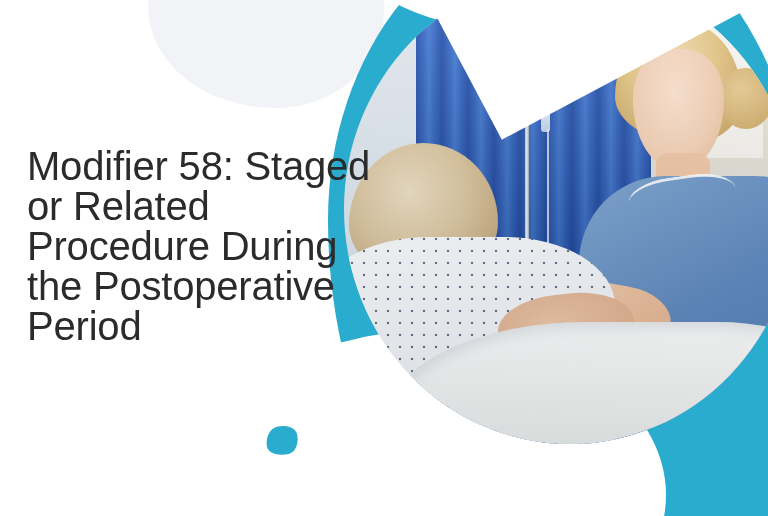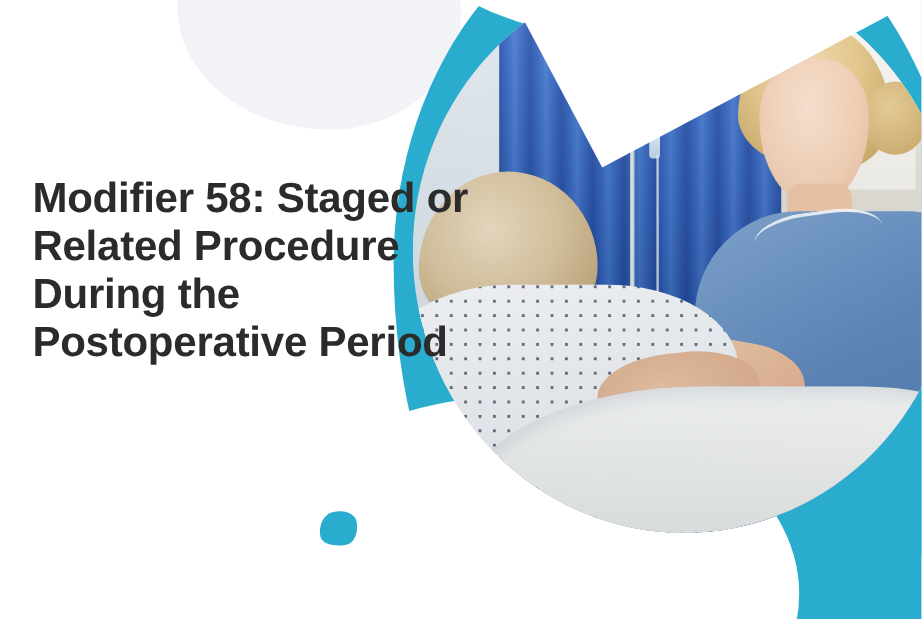--- a/index.html
+++ b/index.html
@@ -355,23 +355,23 @@
 
   
   .headline {
     position: absolute;
     left: 27px;
     top: 146px;
     width: 370px;
     margin: 0;
     z-index: 7;
     color: #2b2b2b;
-    font-size: 35px;
+    font-size: 40px;
     line-height: 40px;
-    font-weight: 700;
+    font-weight: 400;
     letter-spacing: -0.2px;
     font-family: "Liberation Sans", sans-serif;
   }
 </style>
 </head>
 <body>
 
 <div id="page">
 
   <div class="blob-grey"></div>

